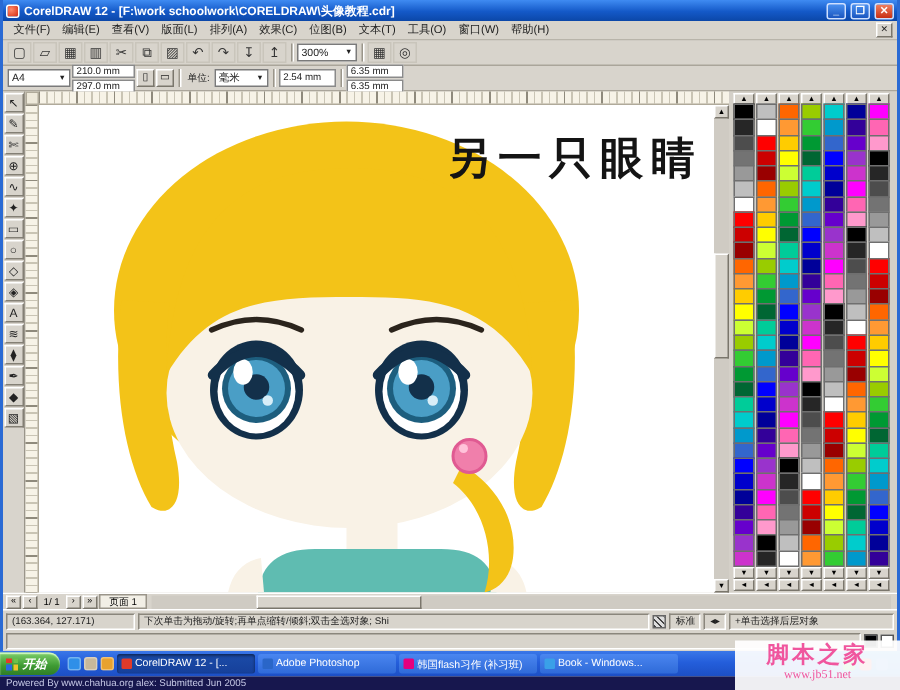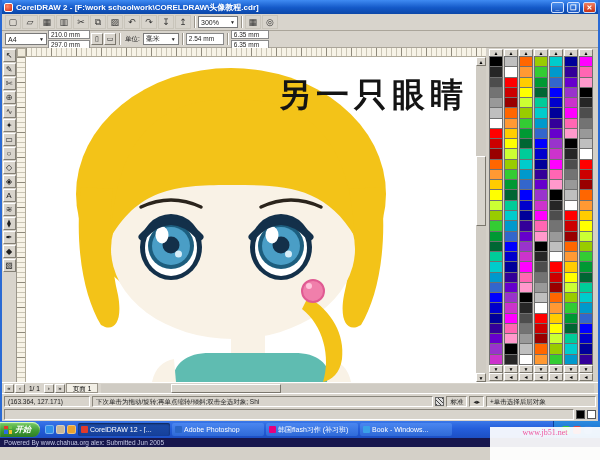--- a/index.html
+++ b/index.html
@@ -53,21 +53,21 @@
   .hruler{flex:1;border-bottom:1px solid #b0aa9a;background-color:#f7f3e7;
     background-image:repeating-linear-gradient(90deg,#8f8a7c 0 1px,transparent 1px 25px),
       repeating-linear-gradient(90deg,#c9c4b4 0 1px,transparent 1px 5px)}
   .crow{flex:1;display:flex;min-height:0}
   .vruler{width:9px;border-right:1px solid #b0aa9a;background-color:#f7f3e7;flex:none;
     background-image:repeating-linear-gradient(180deg,#8f8a7c 0 1px,transparent 1px 25px),
       repeating-linear-gradient(180deg,#c9c4b4 0 1px,transparent 1px 5px)}
   .canvas{flex:1;position:relative;background:#fff;overflow:hidden;min-width:0}
   .canvas svg{position:absolute;inset:0;width:100%;height:100%}
   .annotation{position:absolute;top:16px;right:8px;font-family:"DejaVu Serif",serif;
-    font-weight:900;font-size:33px;letter-spacing:5px;white-space:nowrap}
+    font-weight:900;font-size:29px;letter-spacing:5px;white-space:nowrap}
   .vscroll{width:10px;background:#cfcbc3;display:flex;flex-direction:column;flex:none}
   .sc-arrow{height:9px;width:100%;font-size:5px;line-height:8px;text-align:center;background:#d8d4cc;
     border:1px solid;border-color:#fff #7a766c #7a766c #fff;flex:none}
   .vthumb{height:70px;margin-top:90px;background:#d8d4cc;border:1px solid;
     border-color:#fff #7a766c #7a766c #fff}
 
   
   .palettes{width:112px;background:#d4d0c8;display:flex;gap:1px;padding:1px 1px 1px 3px;flex:none}
   .pal-col{width:14px;display:flex;flex-direction:column}
   .pal-arrow{height:8px;font-size:5px;line-height:7px;text-align:center;background:#d8d4cc;
@@ -126,26 +126,42 @@
   .wm-title{font-family:"DejaVu Serif",serif;font-weight:bold;font-size:15px;letter-spacing:2px;line-height:17px}
   .wm-url{font-size:8px;line-height:10px}
 </style>
 </head>
 <body>
 
 <div class="window">
 
   <div class="titlebar">
     <span class="app-icon"></span>
-    <span class="title-text">CorelDRAW 2 - [F:\work schoolwork\CORELDRAW\头像教程.cdr]</span>
+    <span class="title-text">CorelDRAW 12 - [F:\work schoolwork\CORELDRAW\头像教程.cdr]</span>
     <span class="tb-ctrl">_</span>
     <span class="tb-ctrl">❐</span>
     <span class="tb-ctrl close">✕</span>
   </div>
 
+  <div class="menubar">
+    <span id="menu-items" style="display:flex">
+        <span class="menu-item">文件(F)</span>
+        <span class="menu-item">编辑(E)</span>
+        <span class="menu-item">查看(V)</span>
+        <span class="menu-item">版面(L)</span>
+        <span class="menu-item">排列(A)</span>
+        <span class="menu-item">效果(C)</span>
+        <span class="menu-item">位图(B)</span>
+        <span class="menu-item">文本(T)</span>
+        <span class="menu-item">工具(O)</span>
+        <span class="menu-item">窗口(W)</span>
+        <span class="menu-item">帮助(H)</span>
+      </span>
+    <span class="doc-close">✕</span>
+  </div>
 
   <div class="toolbar">
     <span id="tb-buttons" style="display:flex;gap:1px">
         <span class="tb-btn">▢</span>
         <span class="tb-btn">▱</span>
         <span class="tb-btn">▦</span>
         <span class="tb-btn">▥</span>
         <span class="tb-btn">✂</span>
         <span class="tb-btn">⧉</span>
         <span class="tb-btn">▨</span>
@@ -580,14 +596,15 @@
       <span class="tray-icon" style="background: rgb(224, 68, 68);"></span>
       <span class="tray-icon" style="background: rgb(58, 127, 216);"></span>
     </span>
 </div>
 
 <div class="footer">
   <span>Powered By www.chahua.org alex: Submitted Jun 2005</span>
 </div>
 
 <div class="watermark">
+  <div class="wm-title" style="color: rgb(240, 86, 158);">脚本之家</div>
   <div class="wm-url" style="color: rgb(240, 86, 158); font-family: Liberation Serif, serif;">www.jb51.net</div>
 </div>
 
 </body></html>

